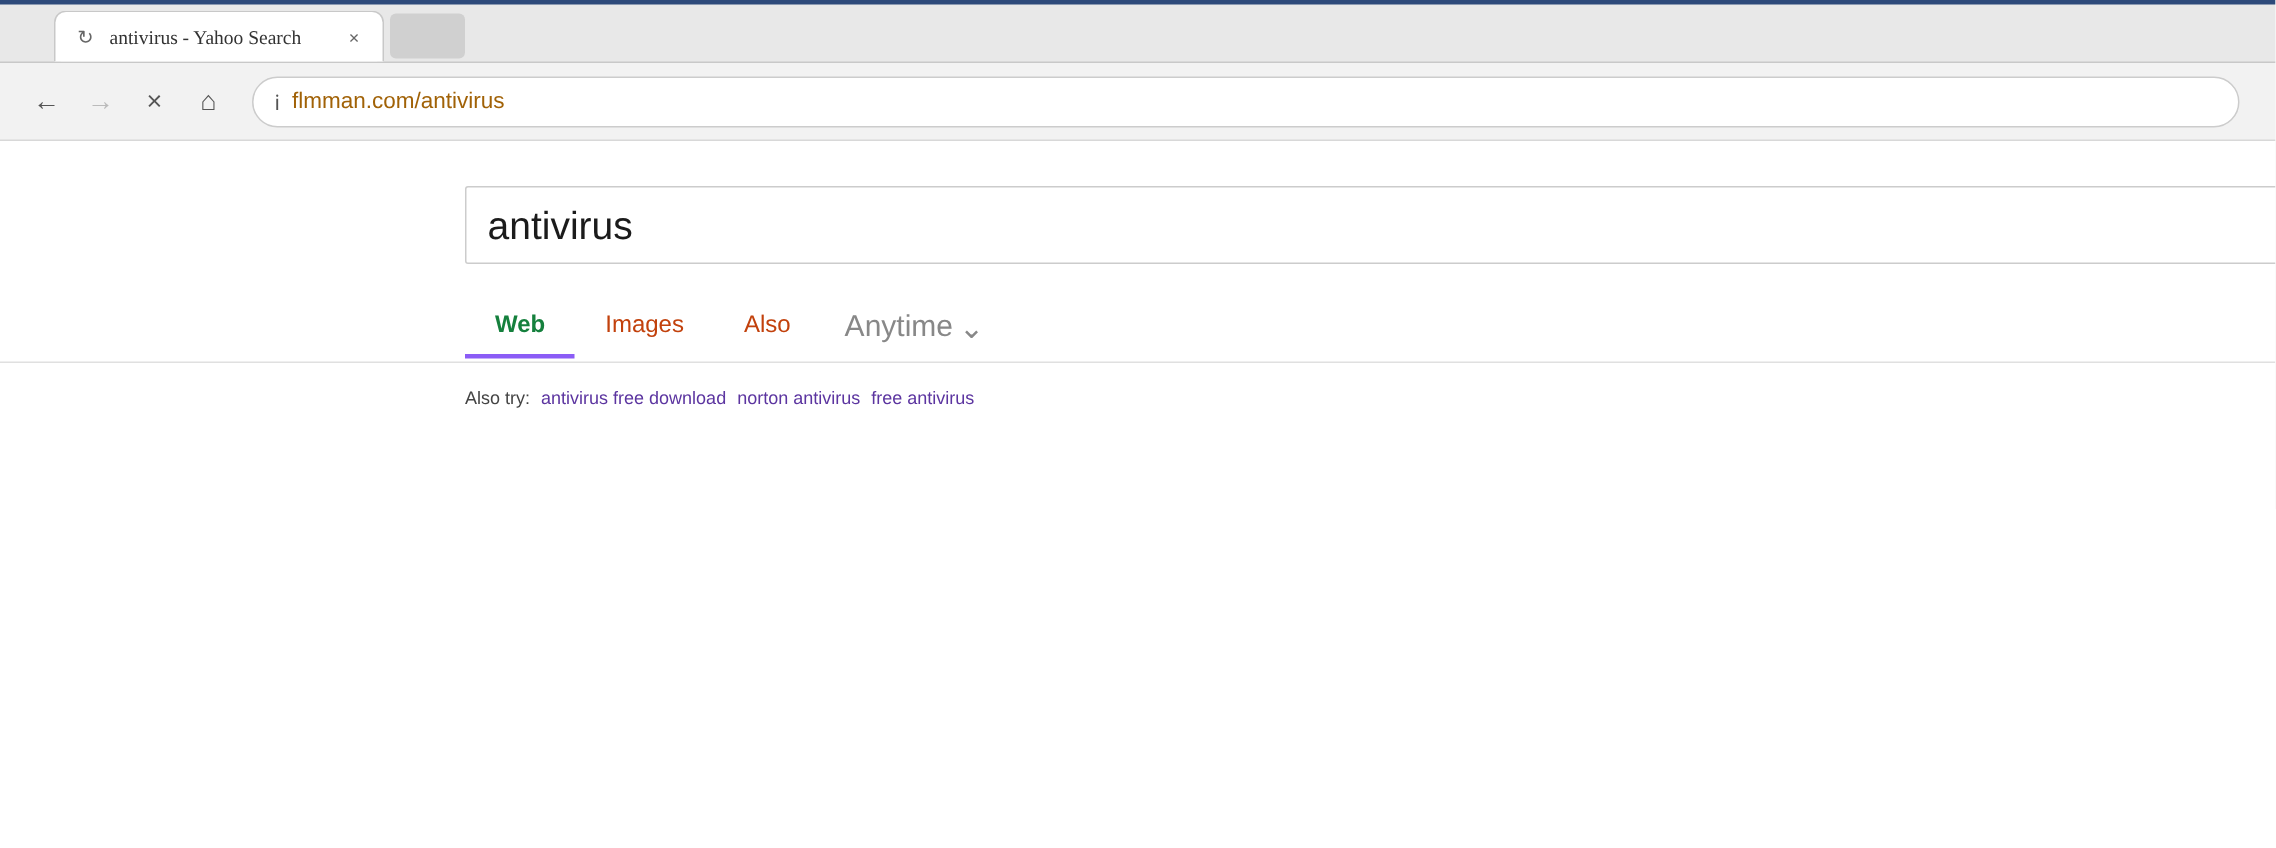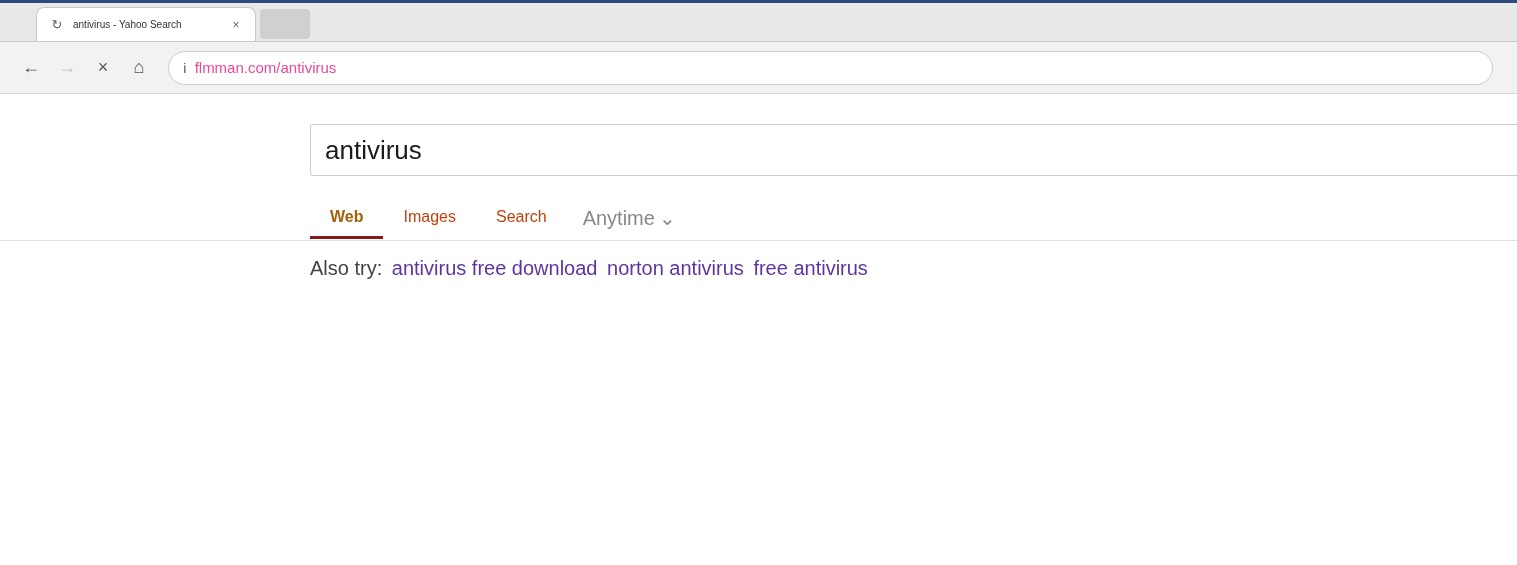--- a/index.html
+++ b/index.html
@@ -47,26 +47,27 @@
       width: 16px;
       height: 16px;
       color: #666;
       font-size: 13px;
       display: flex;
       align-items: center;
       justify-content: center;
     }
 
     .tab-title {
-      font-size: 10px;
+      font-size: 13px;
       color: #333;
       flex: 1;
       white-space: nowrap;
       overflow: hidden;
       text-overflow: ellipsis;
+      font-family: Liberation Serif, serif;
     }
 
     .tab-close {
       width: 18px;
       height: 18px;
       display: flex;
       align-items: center;
       justify-content: center;
       border-radius: 50%;
       cursor: pointer;
@@ -128,21 +129,21 @@
     }
 
     .address-info-icon {
       color: #555;
       font-size: 14px;
       flex-shrink: 0;
     }
 
     .address-text {
       font-size: 15px;
-      color: #ec4899;
+      color: #a16207;
       flex: 1;
     }
 
     
     .page-content {
       background: #ffffff;
       flex: 1;
       height: calc(565px - 42px - 52px);
       overflow: hidden;
     }
@@ -186,39 +187,39 @@
     .filter-tab {
       padding: 10px 20px;
       font-size: 16px;
       color: #c2410c;
       cursor: pointer;
       border-bottom: 3px solid transparent;
       font-family: Arial, sans-serif;
     }
 
     .filter-tab.active {
-      color: #a16207;
+      color: #15803d;
       font-weight: bold;
-      border-bottom: 3px solid #7f1d1d;
+      border-bottom: 3px solid #8b5cf6;
     }
 
     .filter-dropdown {
       padding: 10px 16px;
       font-size: 20px;
       color: #888;
       cursor: pointer;
       display: flex;
       align-items: center;
       gap: 4px;
     }
 
     
     .also-try {
       padding: 16px 0 0 310px;
-      font-size: 20px;
+      font-size: 12px;
       color: #444;
       font-family: Arial, sans-serif;
       background: #fff;
     }
 
     .also-try a {
       color: #5c35a0;
       text-decoration: none;
       margin-left: 4px;
     }
@@ -258,21 +259,21 @@
     </div>
 
     <div class="filters-area">
       <div class="filter-tab active">
         <span>Web</span>
       </div>
       <div class="filter-tab">
         <span>Images</span>
       </div>
       <div class="filter-tab">
-        <span>Search</span>
+        <span>Also</span>
       </div>
       <div class="filter-dropdown">
         <span>Anytime</span>
         <span>⌄</span>
       </div>
     </div>
 
     <div class="also-try">
       <span>Also try:</span>
       <a href="#">antivirus free download</a>

